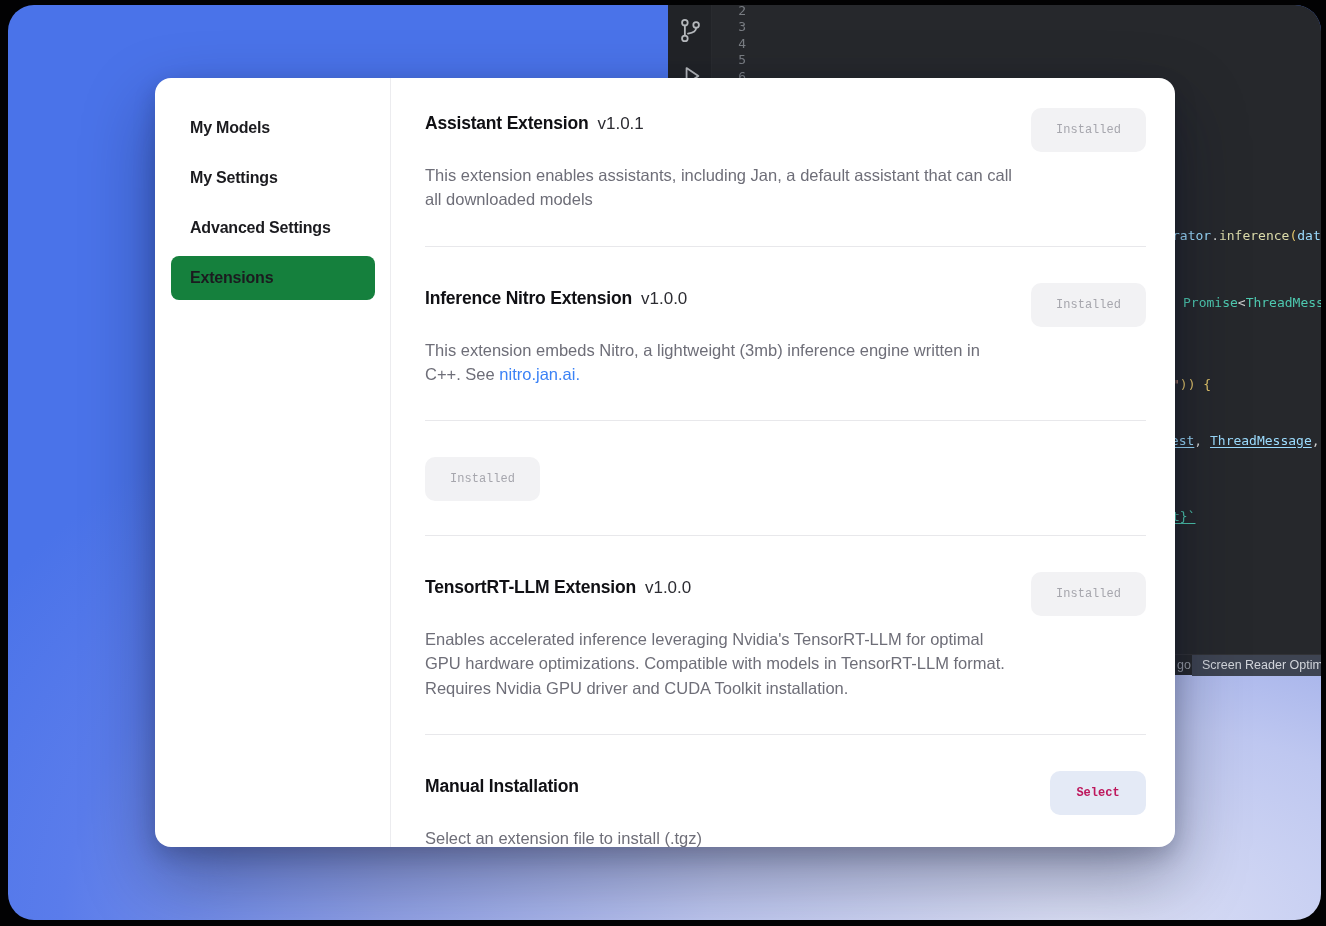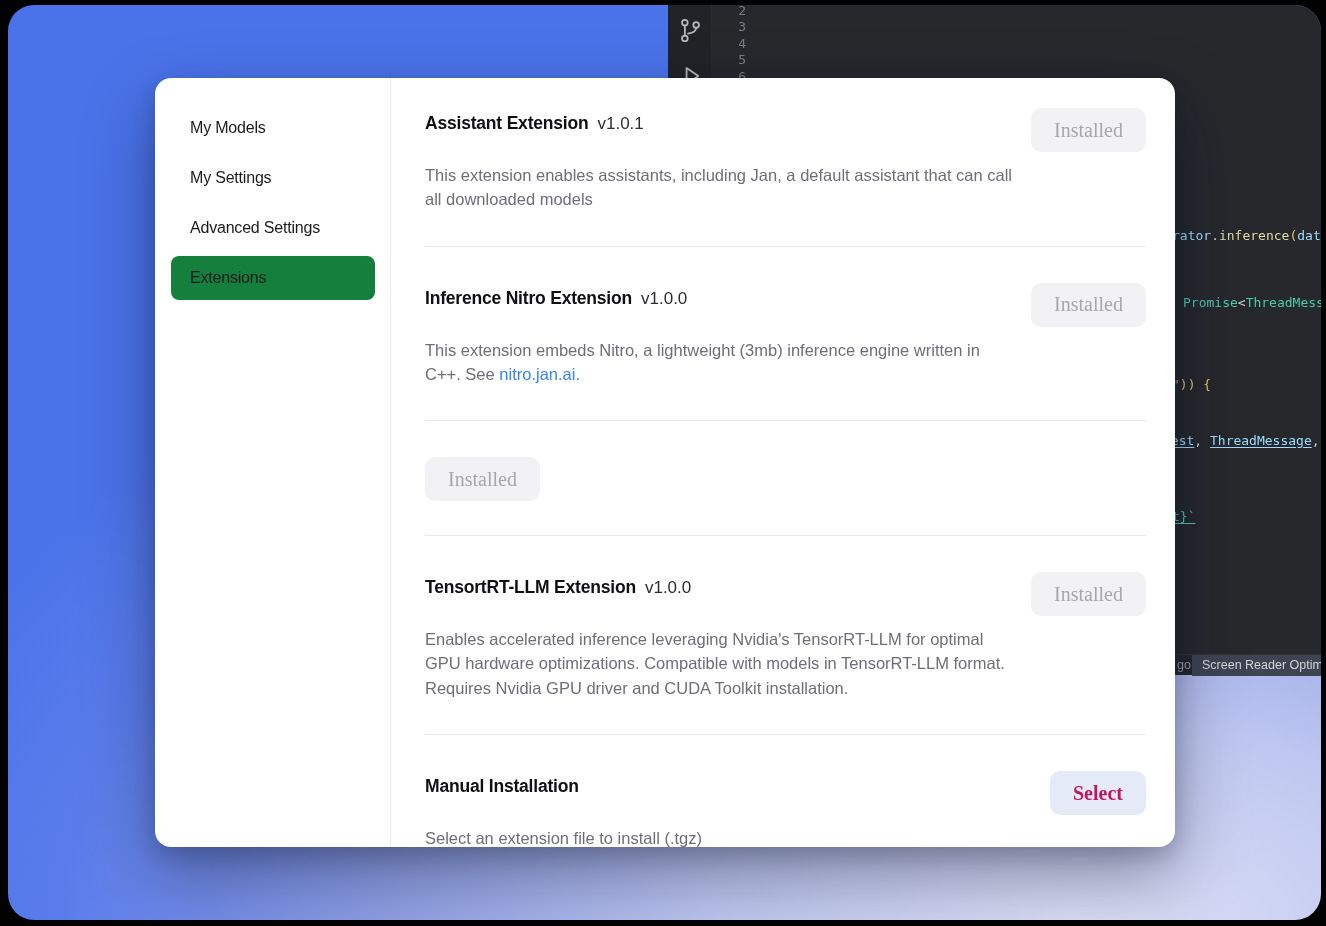--- a/index.html
+++ b/index.html
@@ -44,33 +44,33 @@
                 background:#3e4452; color:#d2d5db; line-height:21px; padding:0 10px;
                 white-space:nowrap; overflow:hidden; }
 
   
   .modal { position:absolute; left:147px; top:73px; width:1020px; height:769px;
            background:#ffffff; border-radius:16px; overflow:hidden; display:flex;
            box-shadow:0 30px 70px rgba(10,15,40,.38), 0 8px 22px rgba(10,15,40,.20); }
   .sidebar { width:236px; border-right:1px solid #ececef; padding:28px 15px 0 16px;
              flex-shrink:0; }
   .side-item { height:44px; display:flex; align-items:center; padding:0 19px;
-               border-radius:8px; margin-bottom:6px; font-size:16px; font-weight:400;
+               border-radius:8px; margin-bottom:6px; font-size:16px; font-weight:700;
                letter-spacing:-0.2px; color:#1b1b1f; cursor:pointer; }
   .side-item.active { background:#15803d; }
   .main { flex:1; padding:30px 29px 0 34px; }
   .item { display:flex; justify-content:space-between; align-items:flex-start; }
   .item-info { max-width:588px; }
   .item-title-row { line-height:24px; margin-top:3px; }
   .item-title { font-size:17.5px; font-weight:700; color:#101014; letter-spacing:-0.2px; }
   .item-version { font-size:17px; font-weight:400; color:#2c2c32; margin-left:9px; }
   .item-desc { margin-top:27px; font-size:16.5px; line-height:24.3px; color:#6e6e78; }
   .item-desc a { color:#3b82f6; text-decoration:none; cursor:pointer; }
-  .btn { border:none; height:44px; border-radius:10px; font-size:20px;
-         font-family:Liberation Serif, serif; flex-shrink:0; }
+  .btn { border:none; height:44px; border-radius:10px; font-size:12px;
+         font-family:Liberation Mono, monospace; flex-shrink:0; }
   .btn-installed { width:115px; background:#f2f2f4; color:#a6a6ad; font-weight:500;
                    cursor:default; }
   .btn-select { width:96px; background:#e4eaf6; color:#be185d; font-weight:700;
                 cursor:pointer; }
   .divider { height:1px; background:#e8e8eb; margin:34px 0 36px 0; }
 </style>
 </head>
 <body>
 
 <div class="hero">

